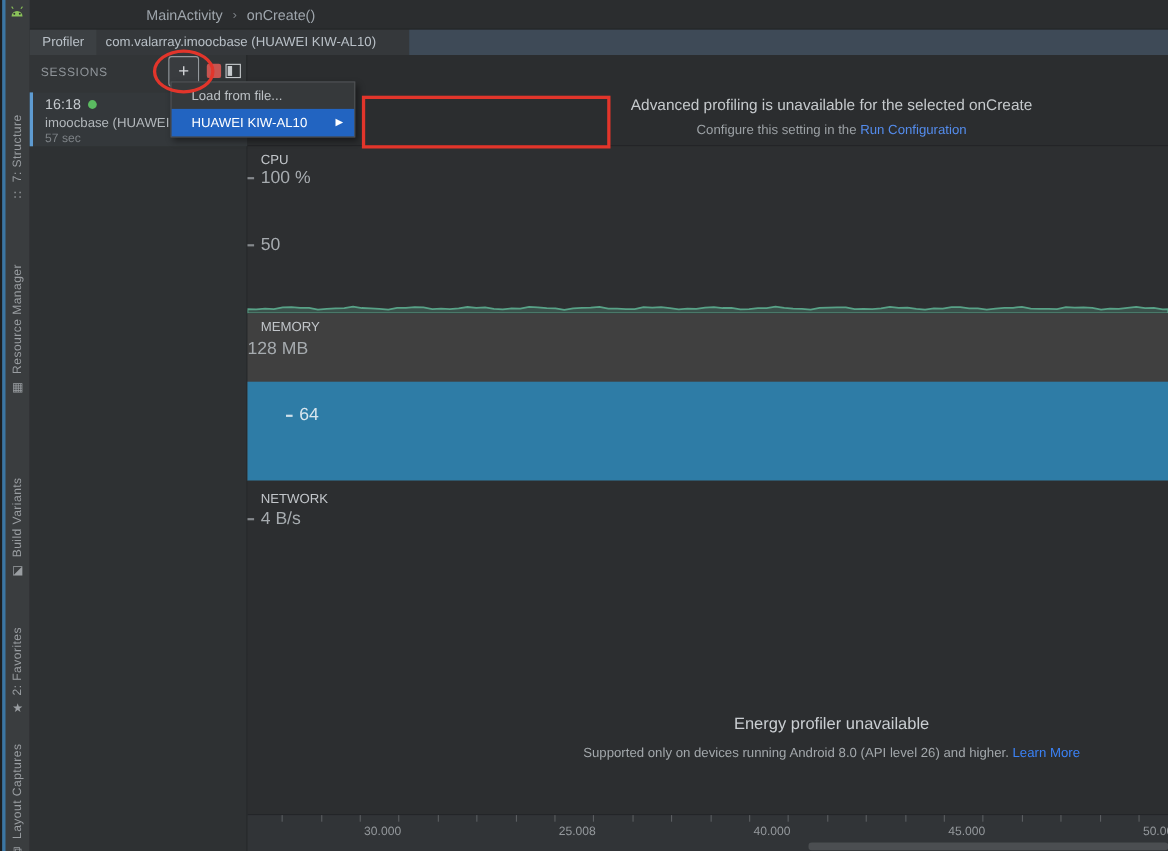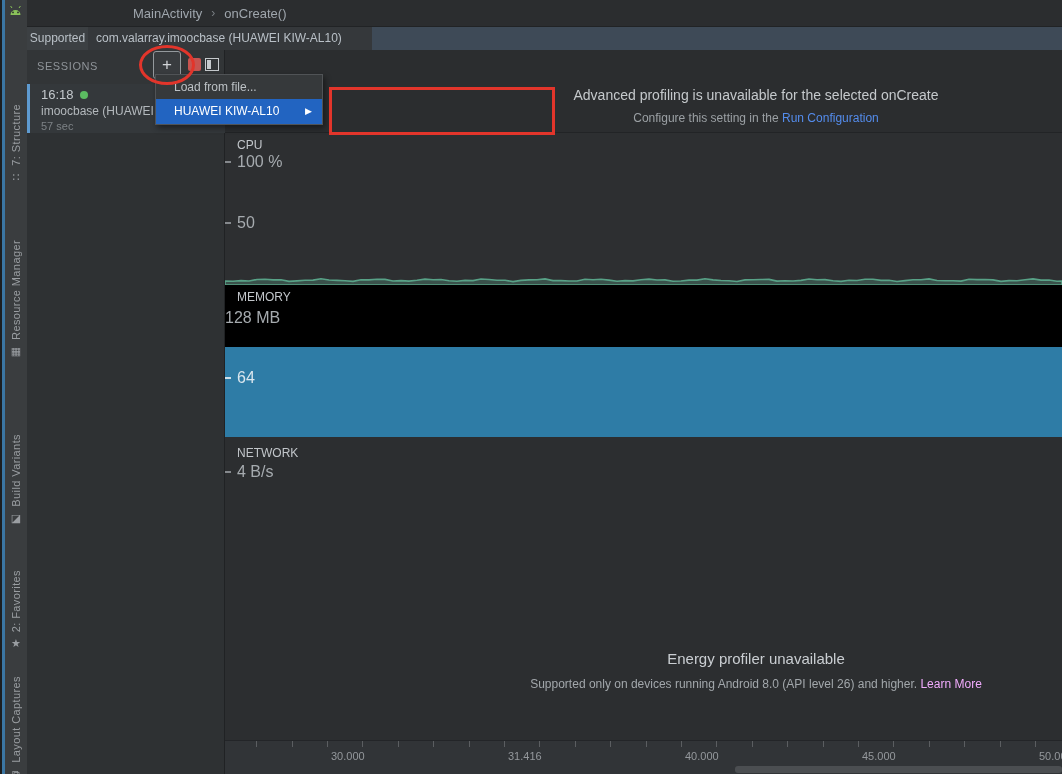--- a/index.html
+++ b/index.html
@@ -54,21 +54,21 @@
   #banner-sub { left:450px; top:111px; width:612px; text-align:center; font-size:12px; color:#9ba0a4; z-index:5; }
   a.fake-link { text-decoration:none; cursor:pointer;margin-top:32px; }
 
   .section-label { position:absolute; left:12px; font-size:12px; color:#c2c6ca; }
   .tick { position:absolute; left:0; height:14px; display:flex; align-items:center; font-size:16px; color:#a6abaf; z-index:3; }
   .tick .dash { width:6px; height:2px; background:#85898d; margin-right:6px; }
 
   #cpu-section { left:225px; top:133px; width:837px; height:152px; background:#2d2f31; }
   #cpu-spark { position:absolute; left:0; top:142px; width:837px; height:10px; }
   #mem-divider { left:225px; top:285px; width:837px; height:1px; background:#222426; }
-  #memory-section { left:225px; top:285px; width:837px; height:152px; background:#000000; }
+  #memory-section { left:225px; top:285px; width:837px; height:152px; background:#404040; }
   #memory-fill { position:absolute; left:0; top:62px; width:837px; height:90px; }
   .tick.on-blue { color:#d9e6ee; }
   .tick.on-blue .dash { background:#cfe0ea; }
   #network-section { left:225px; top:437px; width:837px; height:158px; background:#2c2e30; }
   #energy-section { left:225px; top:595px; width:837px; height:145px; background:#2c2e30; }
   #energy-title { left:450px; top:650px; width:612px; text-align:center; font-size:15px; color:#caced2; }
   #energy-sub { left:450px; top:677px; width:612px; text-align:center; font-size:12px; color:#a2a7ab; }
 
   
   #timeline { left:225px; top:740px; width:837px; height:34px; background:#313437; border-top:1px solid #232528; }
@@ -97,21 +97,21 @@
 
   <div class="abs" id="topbar">
     <div id="breadcrumb">
       <span>MainActivity</span>
       <span class="sep">›</span>
       <span>onCreate()</span>
     </div>
   </div>
 
   <div class="abs" id="tabrow">
-    <div class="tab-profiler">Supported</div>
+    <div class="tab-profiler">Profiler</div>
     <div class="tab-session">com.valarray.imoocbase (HUAWEI KIW-AL10)</div>
     <div class="tab-rest"></div>
   </div>
 
   <div class="abs" id="toolcol">
     <div id="edge-dark"></div>
     <div id="edge-blue" style="background-color: rgb(59, 118, 163);"></div>
     <div class="android-wrap">
       <svg width="19" height="19" viewBox="0 0 19 19">
         <path d="M4.5 12 a5 5 0 0 1 10 0 z" fill="#8ac25a"></path>
@@ -183,51 +183,51 @@
   </div>
 
   <div class="abs" id="mem-divider"></div>
   <div class="abs" id="memory-section">
     <span class="section-label" style="top:5px;">MEMORY</span>
     <div class="tick" style="top:24px;flex-direction:column;">
       <span class="dash"></span>
         <span>128 MB</span>
     </div>
     <div id="memory-fill" style="background-color: rgb(46, 124, 166);"></div>
-    <div class="tick on-blue" style="top:86px;">
+    <div class="tick on-blue" style="top:86px;padding-left:35px;">
       <span class="dash"></span>
         <span>64</span>
     </div>
   </div>
 
   <div class="abs" id="network-section">
     <span class="section-label" style="top:9px;">NETWORK</span>
     <div class="tick" style="top:28px;">
       <span class="dash"></span>
         <span>4 B/s</span>
     </div>
   </div>
 
   <div class="abs" id="energy-section"></div>
   <div class="abs" id="energy-title">Energy profiler unavailable</div>
   <div class="abs" id="energy-sub">
-    <span>Supported only on devices running Android 8.0 (API level 26) and higher. </span><a class="fake-link" style="color: #f0abfc;">Learn More</a>
+    <span>Supported only on devices running Android 8.0 (API level 26) and higher. </span><a class="fake-link" style="color: #3b82f6;">Learn More</a>
   </div>
 
   <div class="abs" id="timeline">
       <span class="tl-tick" style="left: 31.2px;"></span>
       <span class="tl-tick" style="left: 66.6px;"></span>
       <span class="tl-tick" style="left: 102px;"></span>
       <span class="tl-label" style="left: 106px;">30.000</span>
       <span class="tl-tick" style="left: 137.4px;"></span>
       <span class="tl-tick" style="left: 172.8px;"></span>
       <span class="tl-tick" style="left: 208.2px;"></span>
       <span class="tl-tick" style="left: 243.6px;"></span>
       <span class="tl-tick" style="left: 279px;"></span>
-      <span class="tl-label" style="left: 283px;">31.416</span>
+      <span class="tl-label" style="left: 283px;">25.008</span>
       <span class="tl-tick" style="left: 314.4px;"></span>
       <span class="tl-tick" style="left: 349.8px;"></span>
       <span class="tl-tick" style="left: 385.2px;"></span>
       <span class="tl-tick" style="left: 420.6px;"></span>
       <span class="tl-tick" style="left: 456px;"></span>
       <span class="tl-label" style="left: 460px;">40.000</span>
       <span class="tl-tick" style="left: 491.4px;"></span>
       <span class="tl-tick" style="left: 526.8px;"></span>
       <span class="tl-tick" style="left: 562.2px;"></span>
       <span class="tl-tick" style="left: 597.6px;"></span>

